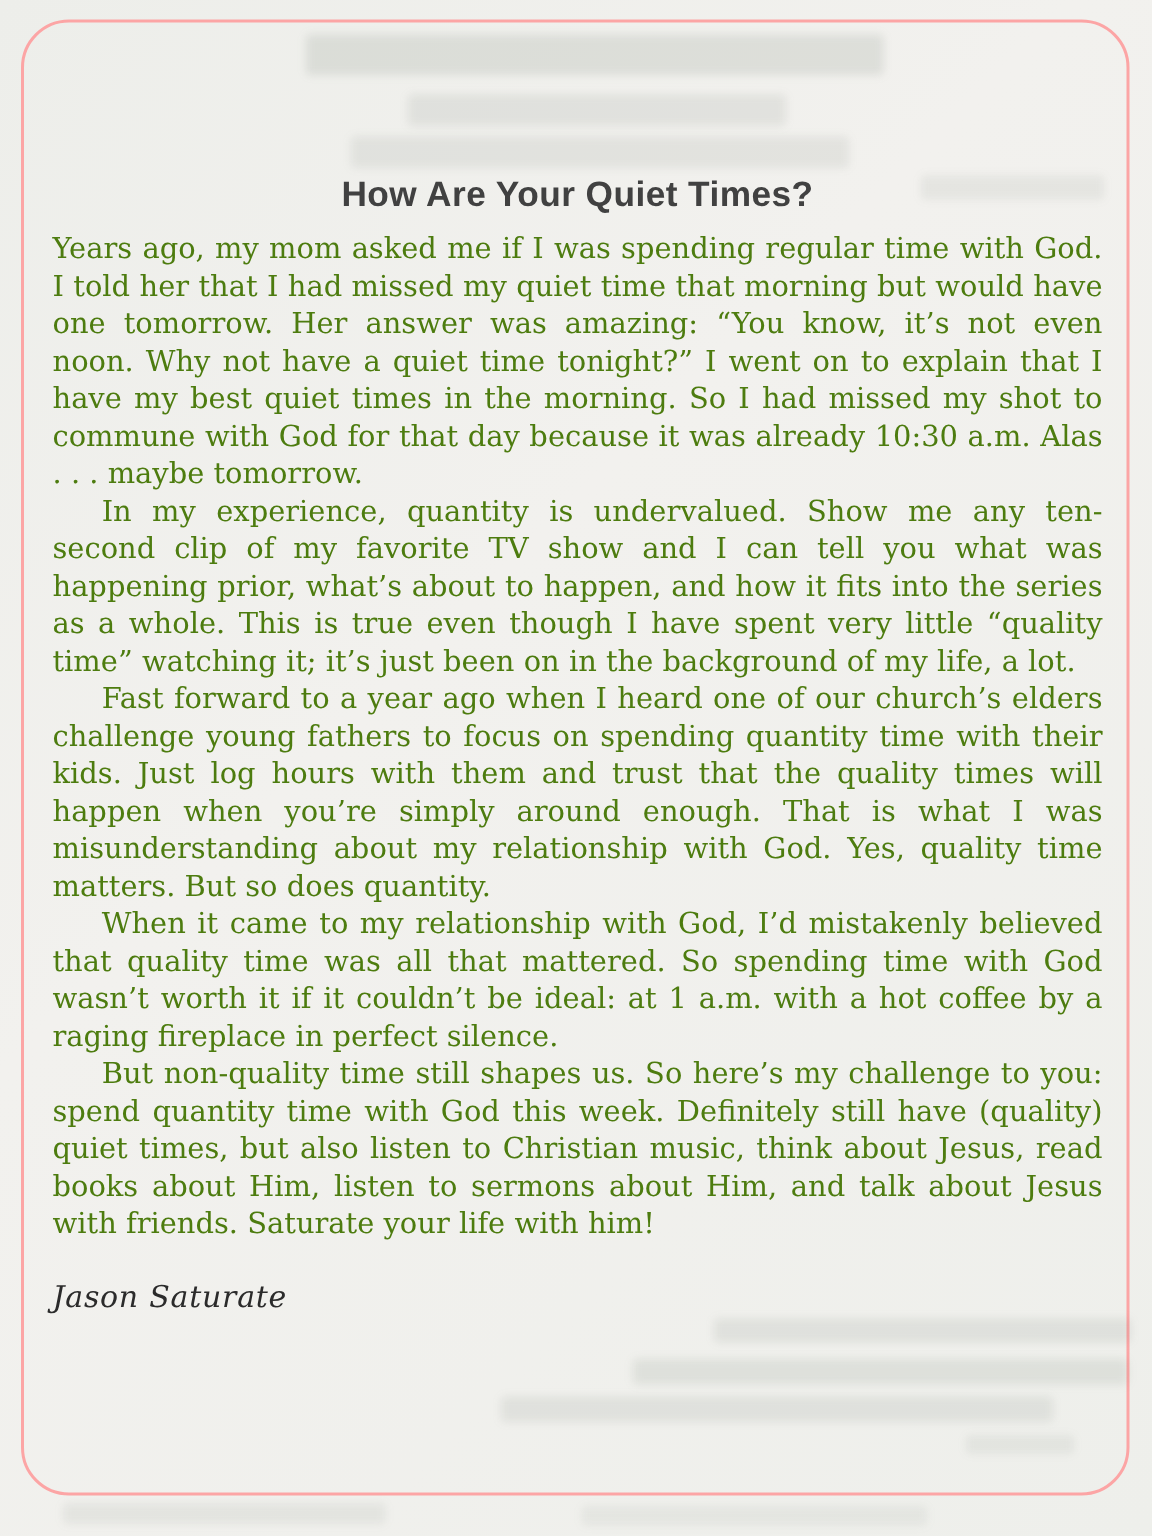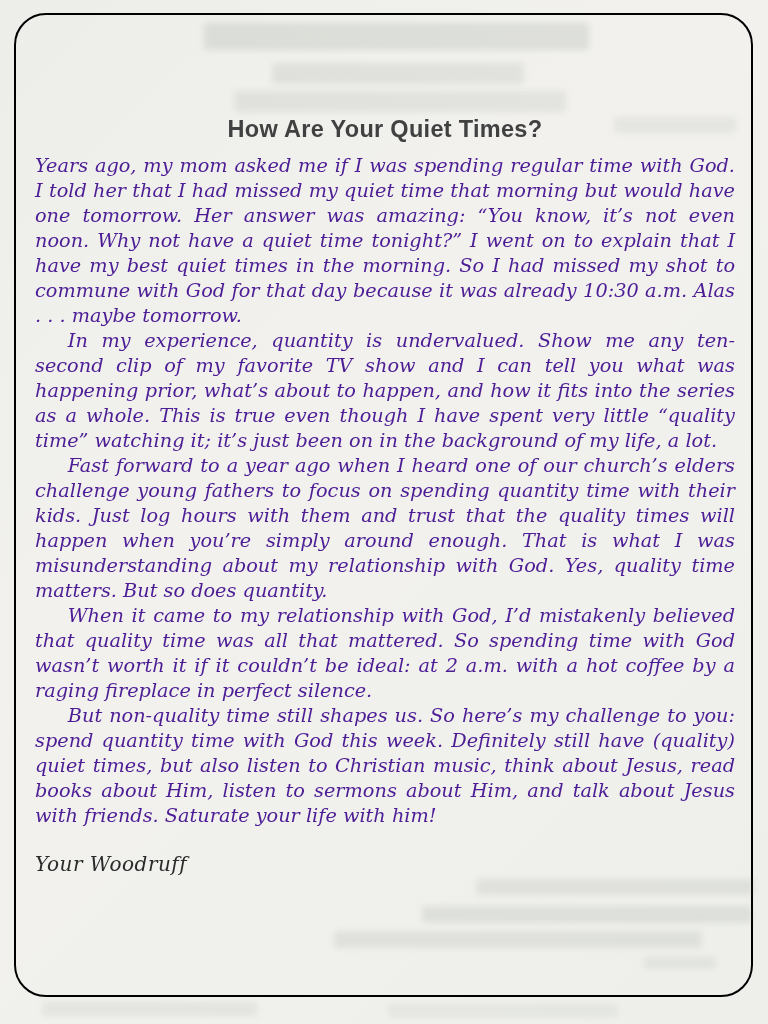--- a/index.html
+++ b/index.html
@@ -9,21 +9,21 @@
   }
   body {
     background: linear-gradient(135deg, #edeeea 0%, #f2f1ee 40%, #eeefeb 100%);
     position: relative;
     overflow: hidden;
   }
   .frame {
     position: absolute;
     left: 14px; top: 13px;
     width: 739px; height: 984px;
-    border: 2px solid #000000;
+    border: 2px solid #fca5a5;
     border-radius: 32px;
     background: transparent;
   }
   
   .ghost { position: absolute; border-radius: 3px; filter: blur(3px); }
   .gt-a { top: 8px;  left: 188px; width: 385px; height: 27px; background: rgba(100,112,98,0.14); }
   .gt-b { top: 48px; left: 256px; width: 252px; height: 21px; background: rgba(100,112,98,0.11); }
   .gt-c { top: 76px; left: 218px; width: 332px; height: 21px; background: rgba(100,112,98,0.10); }
   .gt-d { top: 102px; left: 598px; width: 122px; height: 16px; background: rgba(100,112,98,0.09); }
   .gb-a { top: 864px; left: 460px; width: 278px; height: 16px; background: rgba(100,112,98,0.11); }
@@ -39,23 +39,22 @@
     font-family: "Liberation Sans", sans-serif;
     font-weight: bold;
     font-size: 23.5px;
     letter-spacing: 0.3px;
     color: #414141;
   }
   .article-body {
     margin: 0 16px 0 19px;
     font-size: 19.3px;
     line-height: 25px;
-    color: #4c1d95;
+    color: #4d7c0f;
     text-align: justify;
-    font-style: italic;
   }
   .article-body p { text-indent: 1.7em; }
   .article-body p:first-child { text-indent: 0; }
   .signature {
     margin: 24px 16px 0 19px;
     font-style: italic;
     font-size: 20px;
     color: #2b2b2b;
     letter-spacing: 0.5px;
   }
@@ -69,25 +68,25 @@
   <span class="ghost gt-b"></span>
   <span class="ghost gt-c"></span>
   <span class="ghost gt-d"></span>
 
   <h1 class="title">How Are Your Quiet Times?</h1>
 
   <div class="article-body">
     <p>Years ago, my mom asked me if I was spending regular time with God. I told her that I had missed my quiet time that morning but would have one tomorrow. Her answer was amazing: “You know, it’s not even noon. Why not have a quiet time tonight?” I went on to explain that I have my best quiet times in the morning. So I had missed my shot to commune with God for that day because it was already 10:30 a.m. Alas . . . maybe tomorrow.</p>
     <p>In my experience, quantity is undervalued. Show me any ten-second clip of my favorite TV show and I can tell you what was happening prior, what’s about to happen, and how it fits into the series as a whole. This is true even though I have spent very little “quality time” watching it; it’s just been on in the background of my life, a lot.</p>
     <p>Fast forward to a year ago when I heard one of our church’s elders challenge young fathers to focus on spending quantity time with their kids. Just log hours with them and trust that the quality times will happen when you’re simply around enough. That is what I was misunderstanding about my relationship with God. Yes, quality time matters. But so does quantity.</p>
-    <p>When it came to my relationship with God, I’d mistakenly believed that quality time was all that mattered. So spending time with God wasn’t worth it if it couldn’t be ideal: at 2 a.m. with a hot coffee by a raging fireplace in perfect silence.</p>
+    <p>When it came to my relationship with God, I’d mistakenly believed that quality time was all that mattered. So spending time with God wasn’t worth it if it couldn’t be ideal: at 1 a.m. with a hot coffee by a raging fireplace in perfect silence.</p>
     <p>But non-quality time still shapes us. So here’s my challenge to you: spend quantity time with God this week. Definitely still have (quality) quiet times, but also listen to Christian music, think about Jesus, read books about Him, listen to sermons about Him, and talk about Jesus with friends. Saturate your life with him!</p>
   </div>
 
-  <p class="signature">Your Woodruff</p>
+  <p class="signature">Jason Saturate</p>
 
   <span class="ghost gb-a"></span>
   <span class="ghost gb-b"></span>
   <span class="ghost gb-c"></span>
   <span class="ghost gb-d"></span>
 </div>
 
 <span class="ghost gu-a"></span>
 <span class="ghost gu-b"></span>
 

